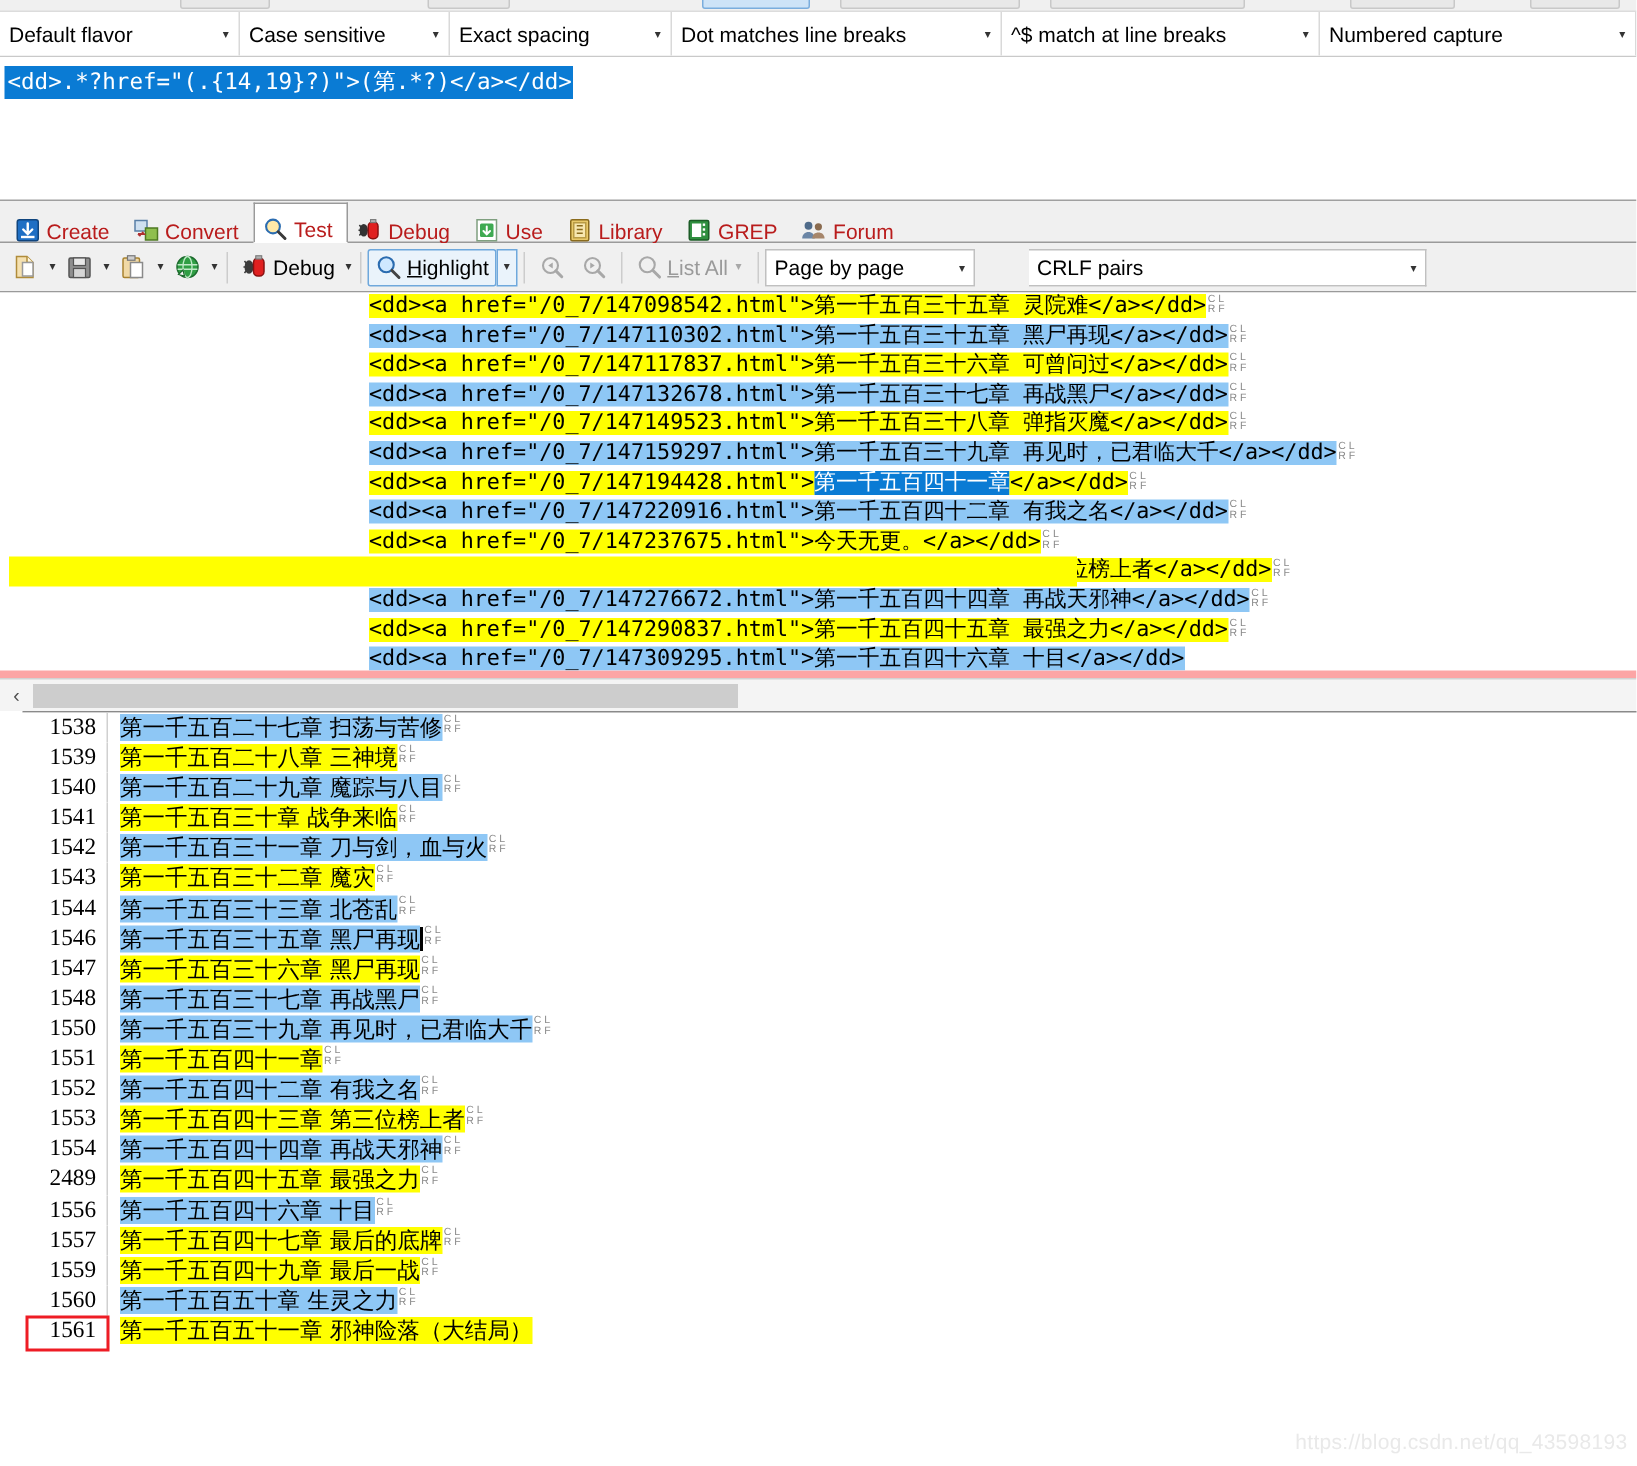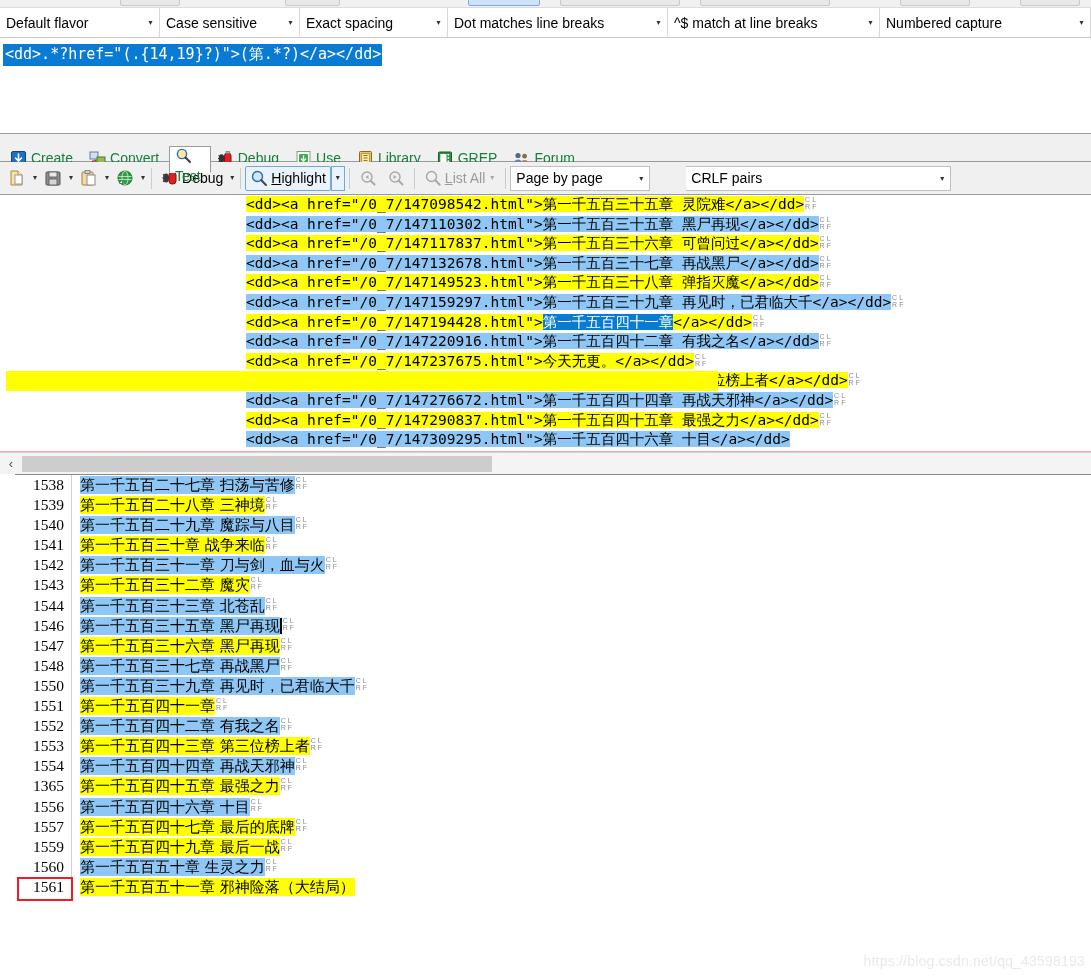--- a/index.html
+++ b/index.html
@@ -73,35 +73,34 @@
 
   
   .tabrow {
     position: absolute; top: 134px; left: 0; width: 1091px; height: 28px;
     background: #f0f0f0;
     border-bottom: 1px solid #9a9a9a;
     display: flex; align-items: flex-end;
     padding-left: 4px;
   }
   .tab {
-    display: flex; align-items: flex-start; gap: 4px;
+    display: flex; align-items: flex-end; gap: 4px;
     height: 24px; padding: 0 9px 0 5px;
-    font-size: 14px; color: #15803d;
+    font-size: 14px; color: #b91c1c;
     border: 1px solid transparent;
     border-bottom: none;
     background: transparent;
-    position: relative; top: 12px;
+    position: relative; top: 1px;
   }
   .tab.active {
     background: #ffffff;
     border-color: #9a9a9a;
     height: 27px;
     border-bottom: 1px solid #ffffff;
     z-index: 2;
-    flex-direction: column;
   }
   .tab .ic { width: 17px; height: 17px; flex: 0 0 17px; position: relative; }
 
   
   .toolbar2 {
     position: absolute; top: 162px; left: 0; width: 1091px; height: 33px;
     background: #f0f0f0;
     border-bottom: 1px solid #9a9a9a;
     display: flex; align-items: center; gap: 0px;
     padding-left: 3px;
@@ -127,21 +126,21 @@
     font-size: 14px; padding-left: 5px;
   }
   .tcombo .lbl { flex: 1 1 auto; white-space: nowrap; }
   .tcombo .arrow { width: 16px; text-align: center; font-size: 8px; color: #333; }
 
   
   .testpane {
     position: absolute; top: 195px; left: 0; width: 1091px; height: 257px;
     background: #ffffff;
     overflow: hidden;
-    border-bottom: 1px solid #fca5a5;
+    border-bottom: 5px solid #fca5a5;
   }
   .tline {
     position: relative;
     height: 19.6px; line-height: 19.6px;
     white-space: pre;
     font-family: "DejaVu Sans Mono", "Liberation Mono", monospace;
     font-size: 14.5px;
     padding-left: 246px;
   }
   .tline .seg { padding: 0; }
@@ -551,21 +550,21 @@
         <div class="lnum">1553</div>
         <div class="lgutter"></div>
         <div class="ltext"><span class="seg y">第一千五百四十三章 第三位榜上者</span><span class="crlf"><i class="r1">CL</i><i class="r2">RF</i></span></div>
       </div>
       <div class="lrow">
         <div class="lnum">1554</div>
         <div class="lgutter"></div>
         <div class="ltext"><span class="seg b">第一千五百四十四章 再战天邪神</span><span class="crlf"><i class="r1">CL</i><i class="r2">RF</i></span></div>
       </div>
       <div class="lrow">
-        <div class="lnum">1365</div>
+        <div class="lnum">2489</div>
         <div class="lgutter"></div>
         <div class="ltext"><span class="seg y">第一千五百四十五章 最强之力</span><span class="crlf"><i class="r1">CL</i><i class="r2">RF</i></span></div>
       </div>
       <div class="lrow">
         <div class="lnum">1556</div>
         <div class="lgutter"></div>
         <div class="ltext"><span class="seg b">第一千五百四十六章 十目</span><span class="crlf"><i class="r1">CL</i><i class="r2">RF</i></span></div>
       </div>
       <div class="lrow">
         <div class="lnum">1557</div>

